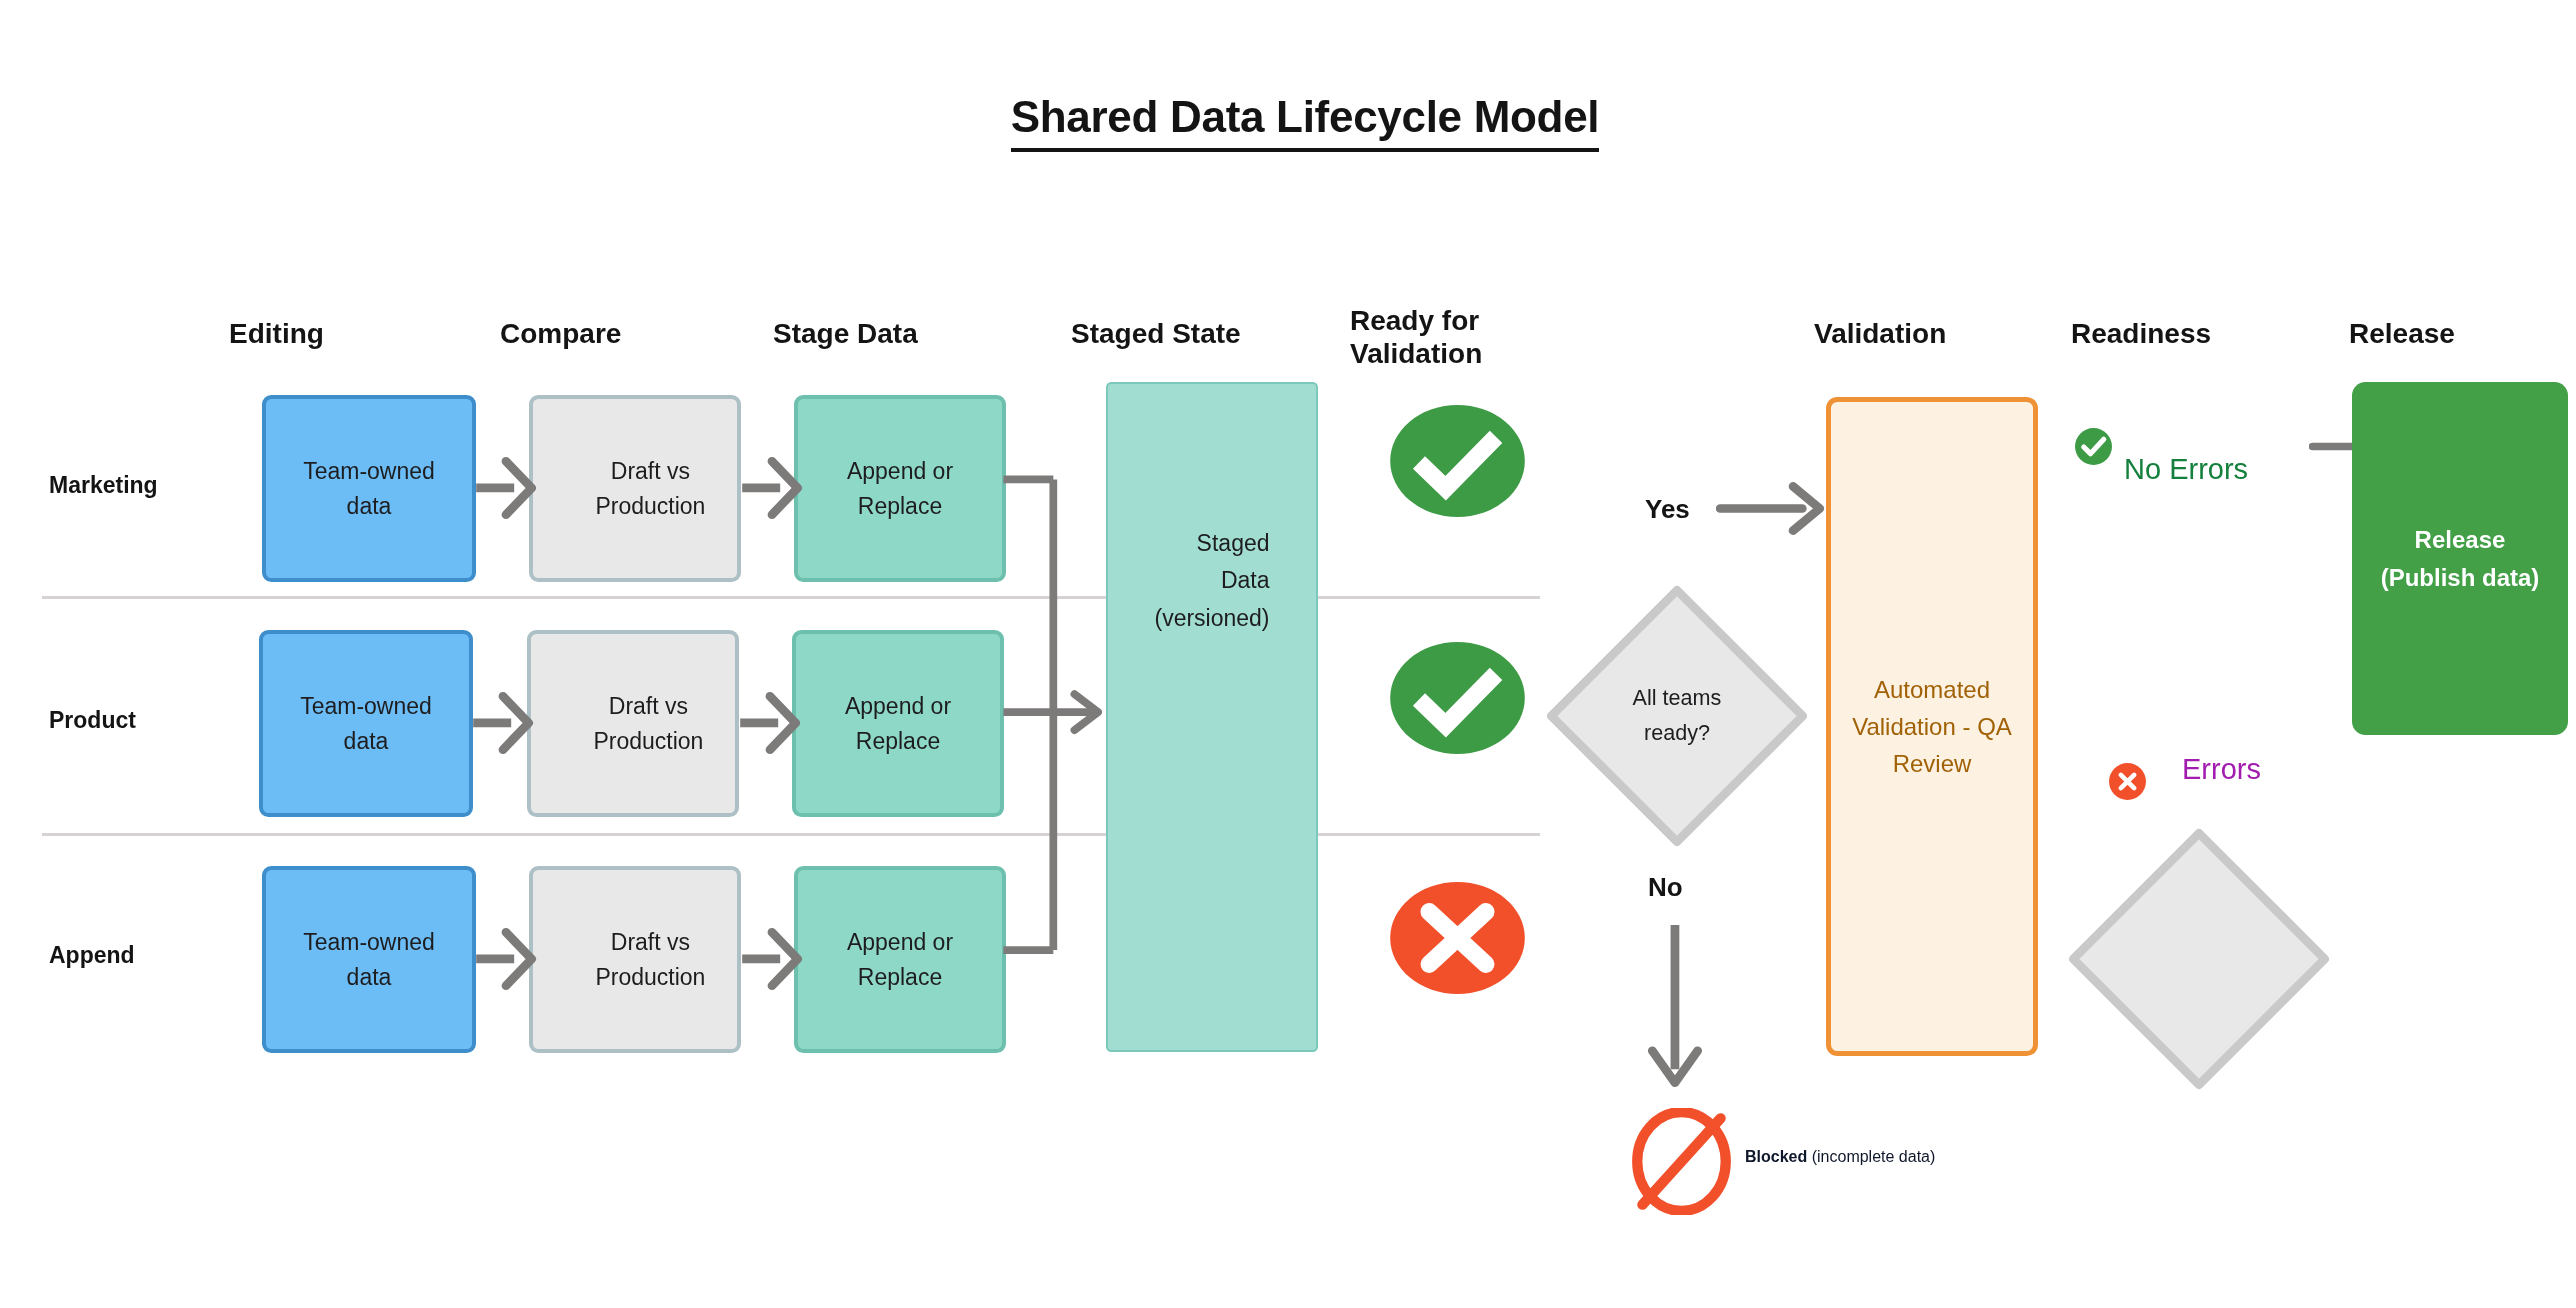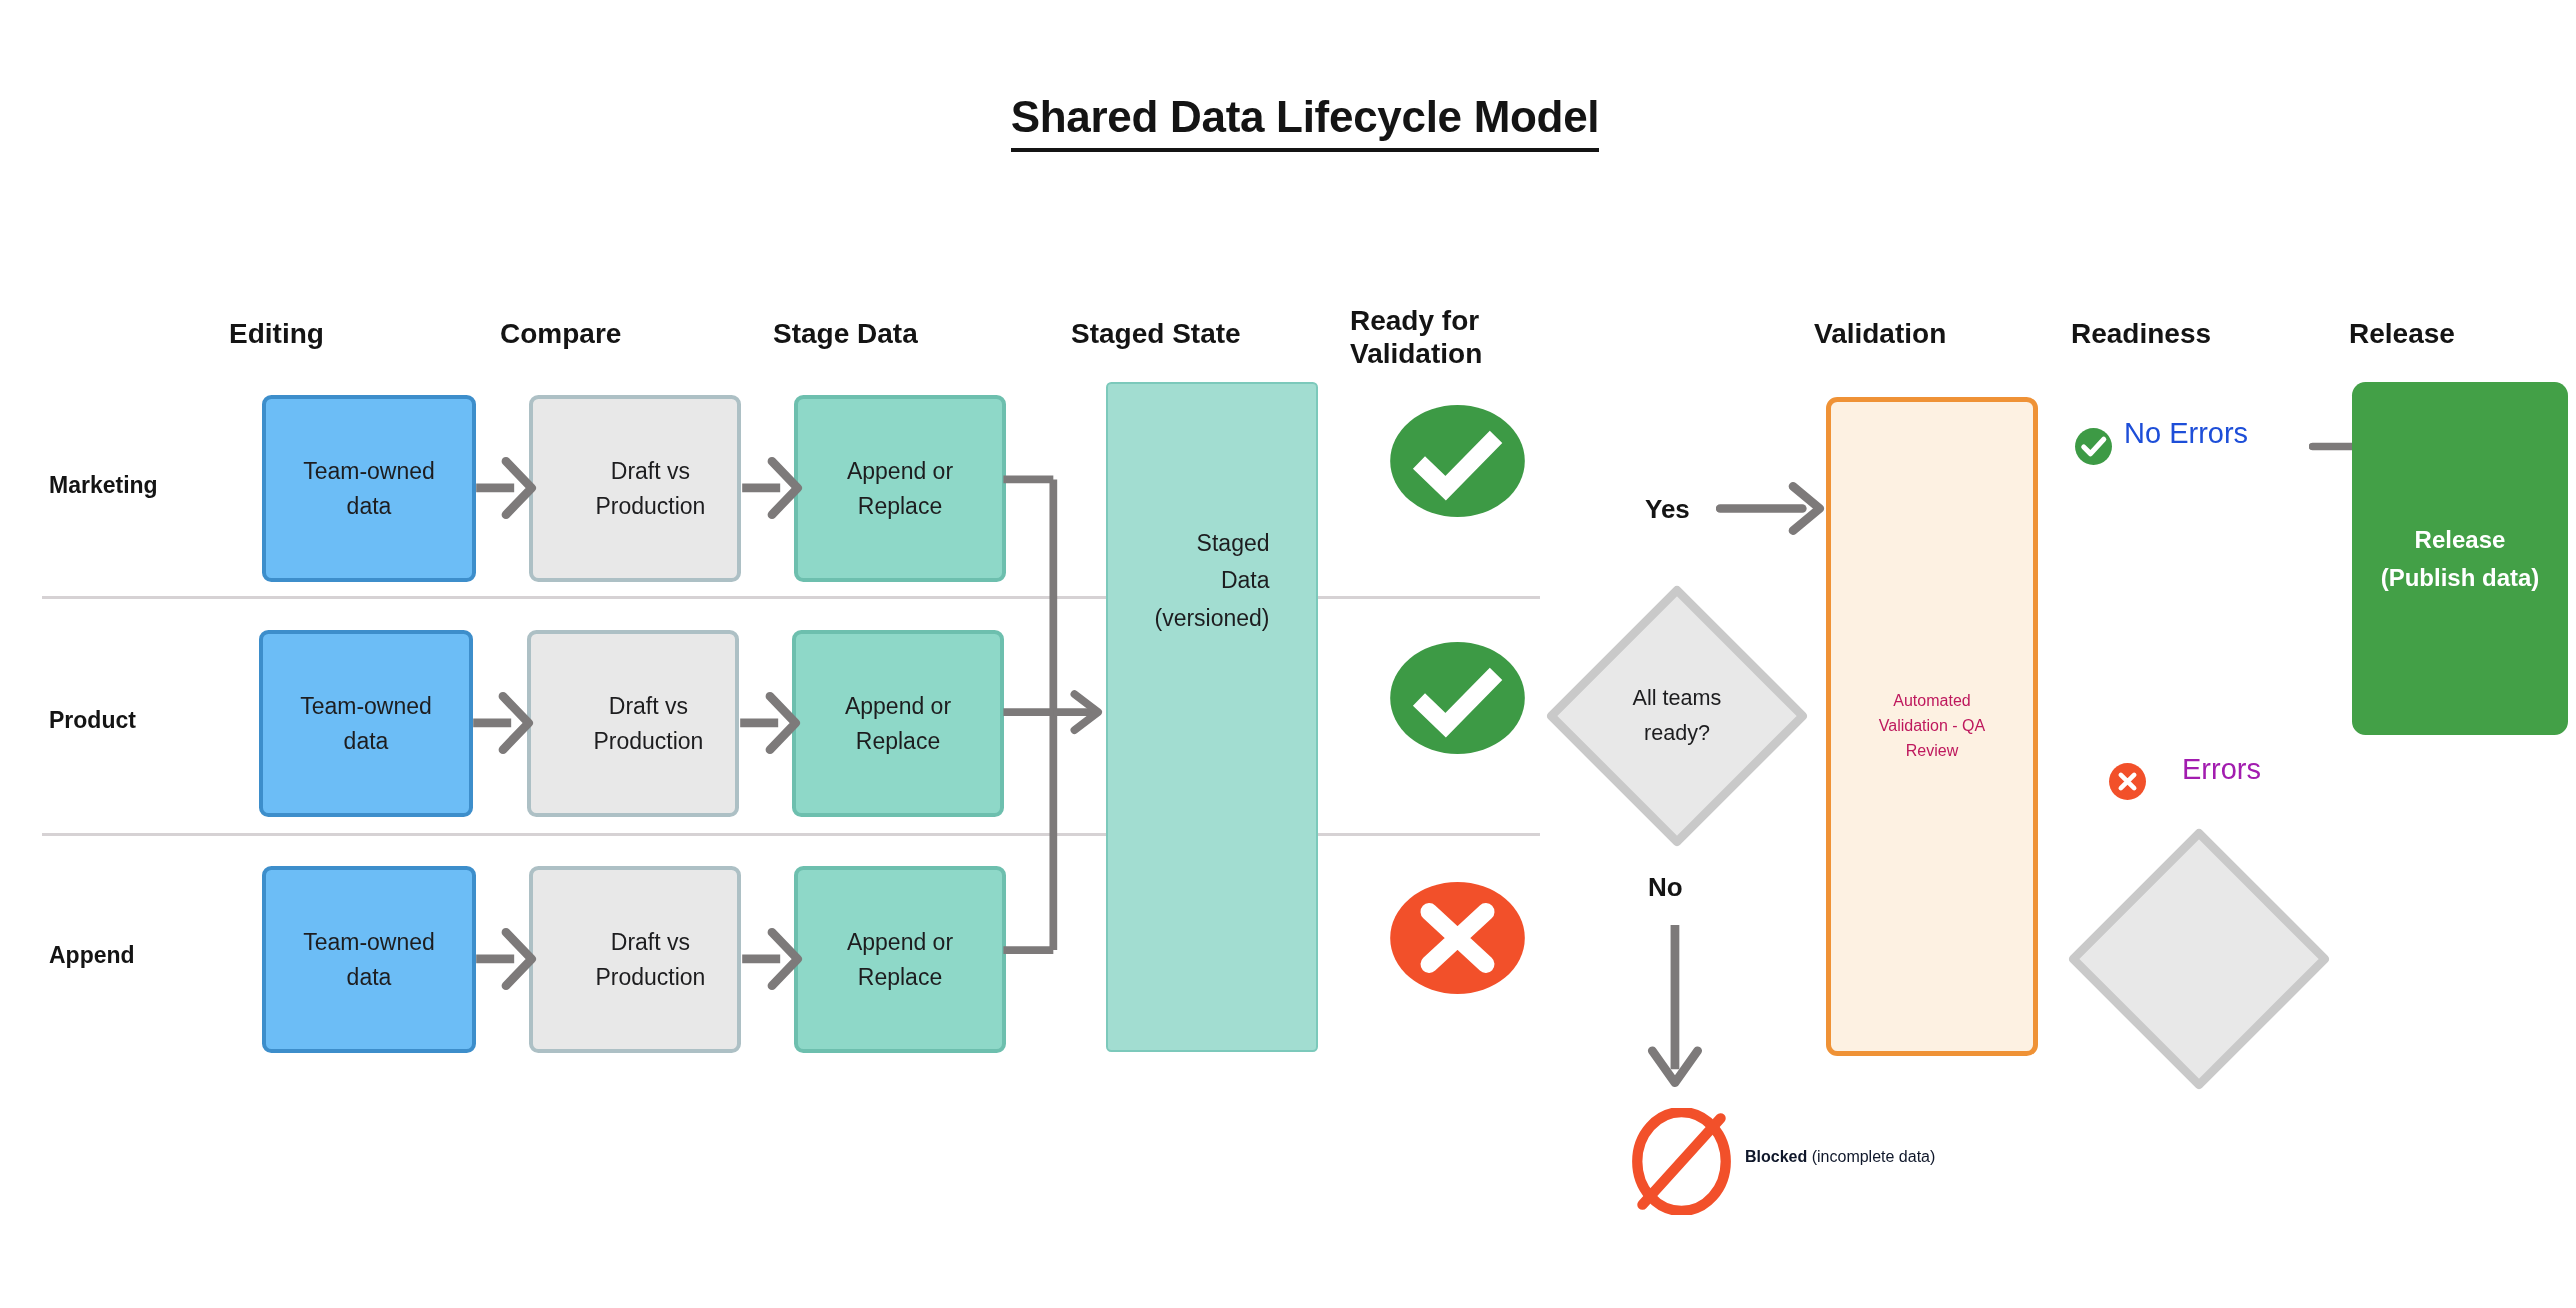--- a/index.html
+++ b/index.html
@@ -45,36 +45,36 @@
     box-sizing:border-box;background:#a2ddd1;border:2.6px solid #7cc9bb;
     border-radius:5.2px;
     display:flex;align-items:flex-start;justify-content:center;text-align:right;
     font-size:23px;line-height:1.62;color:#1d1d1f;padding-top:141px;
   }
 
   .valbox{
     box-sizing:border-box;background:#fdf1e2;border:5.2px solid #ef9236;
     border-radius:11.3px;
     display:flex;align-items:center;justify-content:center;text-align:center;
-    font-size:16px;line-height:1.55;color:#be185d;padding:0 11.3px;
+    font-size:24px;line-height:1.55;color:#a16207;padding:0 11.3px;
   }
 
   .relbox{
     box-sizing:border-box;background:#43a047;border-radius:13.4px;
     display:flex;align-items:center;justify-content:center;text-align:center;
     font-size:24px;font-weight:700;line-height:1.55;color:#ffffff;padding:0 9.3px;
   }
   .diamond-text{
     position:absolute;display:flex;align-items:center;justify-content:center;
     text-align:center;font-size:21.6px;line-height:1.62;color:#1d1d1f;
   }
 
   
   .statuslbl{font-size:29px;font-weight:400;white-space:nowrap;}
-  .statuslbl.ok{color:#1d4ed8;}
+  .statuslbl.ok{color:#15803d;margin-top:36px;}
   .statuslbl.err{color:#a21caf;margin-left:24px;}
 
   .flowlbl{font-size:26px;font-weight:700;color:#141414;white-space:nowrap;}
 
   .blockedtxt{font-size:16px;color:#0f172a;white-space:nowrap;}
   .blockedtxt b{font-weight:700;}
   .blockedtxt .nm{font-weight:400;}
 
   svg{display:block;}
 </style>

